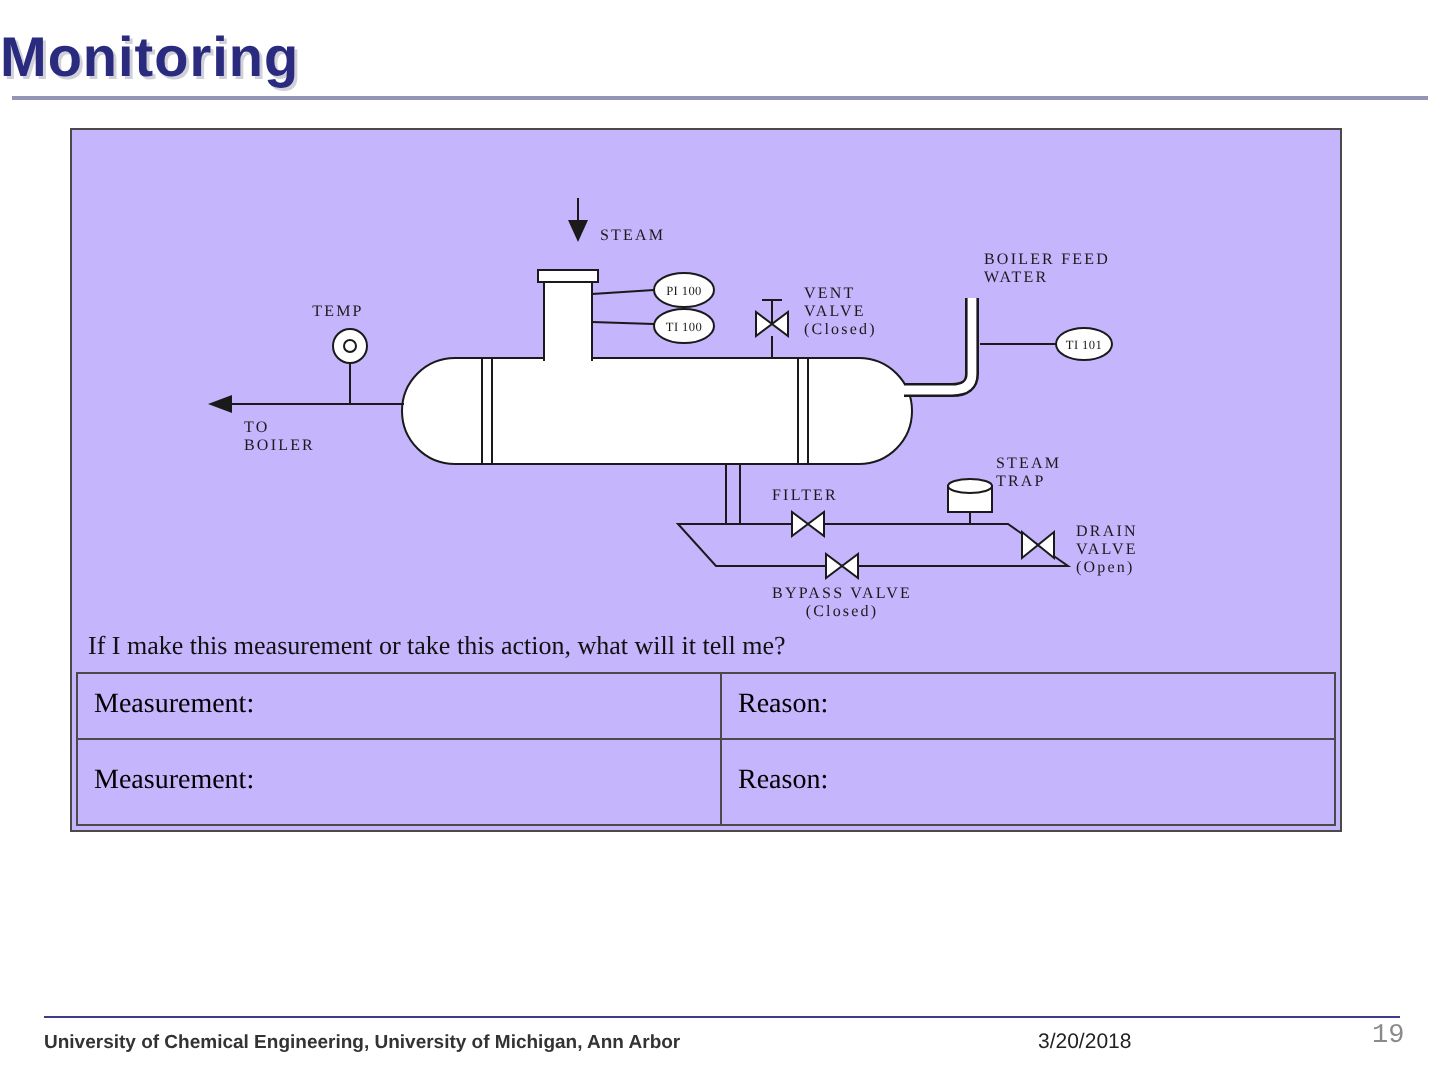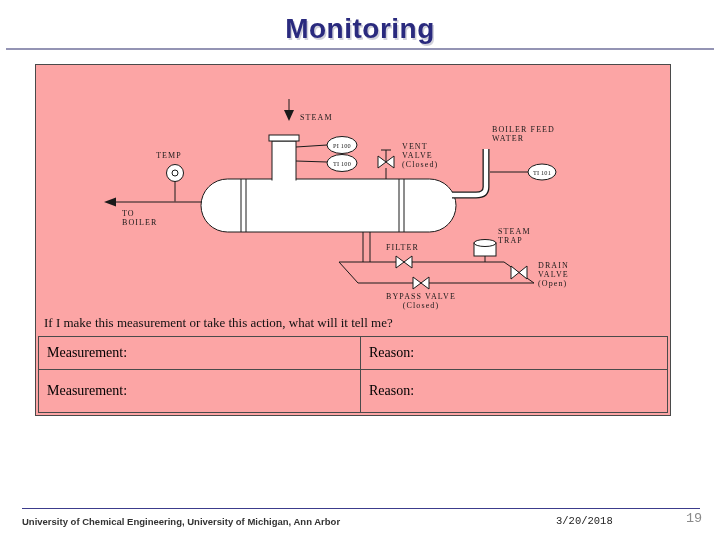--- a/index.html
+++ b/index.html
@@ -2,33 +2,33 @@
 <html style="--title-color: #2a2a7e; --top-rule: #9494b4; --footer-rule: #3c3c8c; --page-number: #8a8a8a; --ink: #1a1a1a;"><head>
 <meta charset="utf-8">
 <style>
   html, body { margin: 0; padding: 0; background: #fff; }
   .slide {
     position: relative; width: 720px; height: 540px; background: #fff;
     overflow: hidden; font-family: "Liberation Serif", serif;
   }
   .slide-title {
     position: absolute; top: 13px; left: 0; width: 100%;
-    text-align: center; font-family: "Liberation Sans", sans-serif;
+    text-align: left; font-family: "Liberation Sans", sans-serif;
     font-weight: bold; font-size: 28px; letter-spacing: 0.5px;
     color: var(--title-color, #2a2a7e);
     text-shadow: 1.5px 1.5px 0 rgba(120,120,150,0.35);
   }
   .title-rule {
     position: absolute; top: 48px; left: 6px; right: 6px; height: 2px;
     background: var(--top-rule, #9494b4);
   }
   .content-box {
     position: absolute; left: 35px; top: 64px; width: 634px; height: 350px;
     border: 1px solid #4a4a4a; display: flex; flex-direction: column;
-    background: #fca5a5;
+    background: #c4b5fd;
   }
   .diagram { display: block; flex: none; }
   .caption {
     margin: 0 0 0 8px; font-family: "Liberation Serif", serif;
     font-size: 13px; color: #111; line-height: 16px;
   }
   .qa-table {
     margin: auto 2px 2px 2px; border: 1px solid #4a4a4a;
     display: grid; grid-template-columns: 322px 1fr; grid-template-rows: 33px 42px;
   }
@@ -42,21 +42,21 @@
     position: absolute; left: 22px; right: 20px; top: 508px; height: 1px;
     background: var(--footer-rule, #3c3c8c);
   }
   .footer-dept {
     position: absolute; left: 22px; top: 516px;
     font-family: "Liberation Sans", sans-serif; font-weight: bold;
     font-size: 9.5px; color: #333;
   }
   .footer-date {
     position: absolute; left: 519px; top: 515px;
-    font-family: Liberation Mono, monospace; font-size: 10.5px; color: #222; margin-left: 37px;
+    font-family: Liberation Sans, sans-serif; font-size: 10.5px; color: #222;
   }
   .footer-page {
     position: absolute; left: 686px; top: 511px;
     font-family: Liberation Mono, monospace; font-size: 13.5px;
     color: var(--page-number, #8a8a8a);
   }
   
   .ln  { stroke: var(--ink, #1a1a1a); stroke-width: 1; fill: none; }
   .shape { stroke: var(--ink, #1a1a1a); stroke-width: 1; fill: #fff; }
   .solid { fill: var(--ink, #1a1a1a); stroke: none; }

